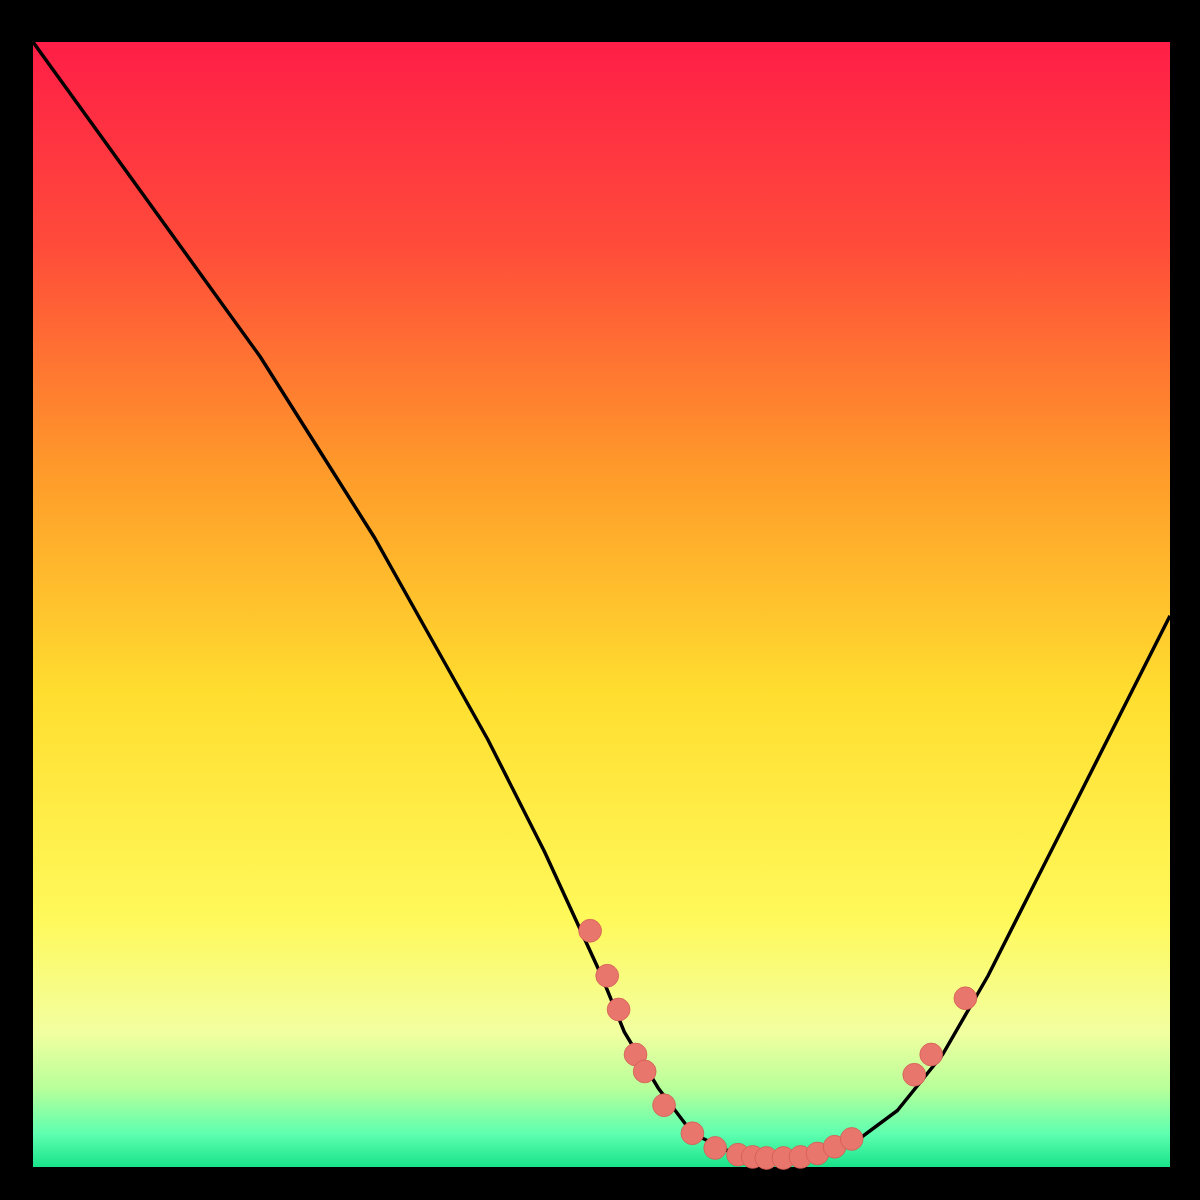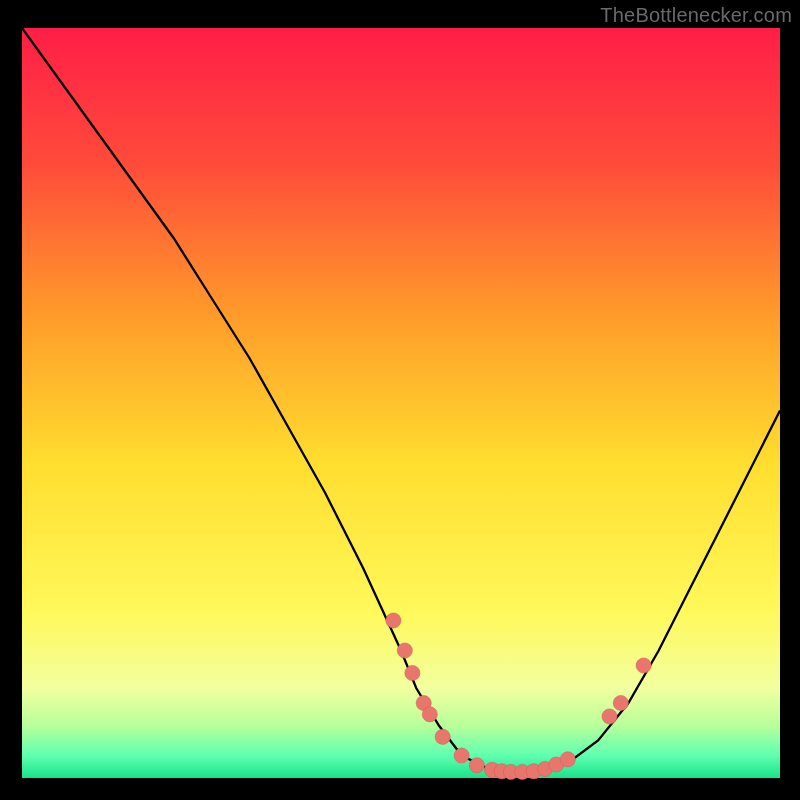--- a/index.html
+++ b/index.html
@@ -33,21 +33,20 @@
     left: 0;
     top: 0;
     width: 800px;
     height: 800px;
   }
 </style>
 </head>
 <body>
 
 <div class="stage">
-  <div class="watermark">TheBottlenecker.com</div>
 
   <svg class="plot" viewBox="0 0 800 800">
     <defs>
       <linearGradient id="bg-grad" x1="0" y1="0" x2="0" y2="1">
         <stop id="g0" offset="0%" stop-color="#ff1e47"></stop>
         <stop id="g1" offset="18%" stop-color="#ff4b3a"></stop>
         <stop id="g2" offset="38%" stop-color="#ff9a2a"></stop>
         <stop id="g3" offset="58%" stop-color="#ffde2f"></stop>
         <stop id="g4" offset="78%" stop-color="#fff95b"></stop>
         <stop id="g5" offset="88%" stop-color="#f2ffa0"></stop>

